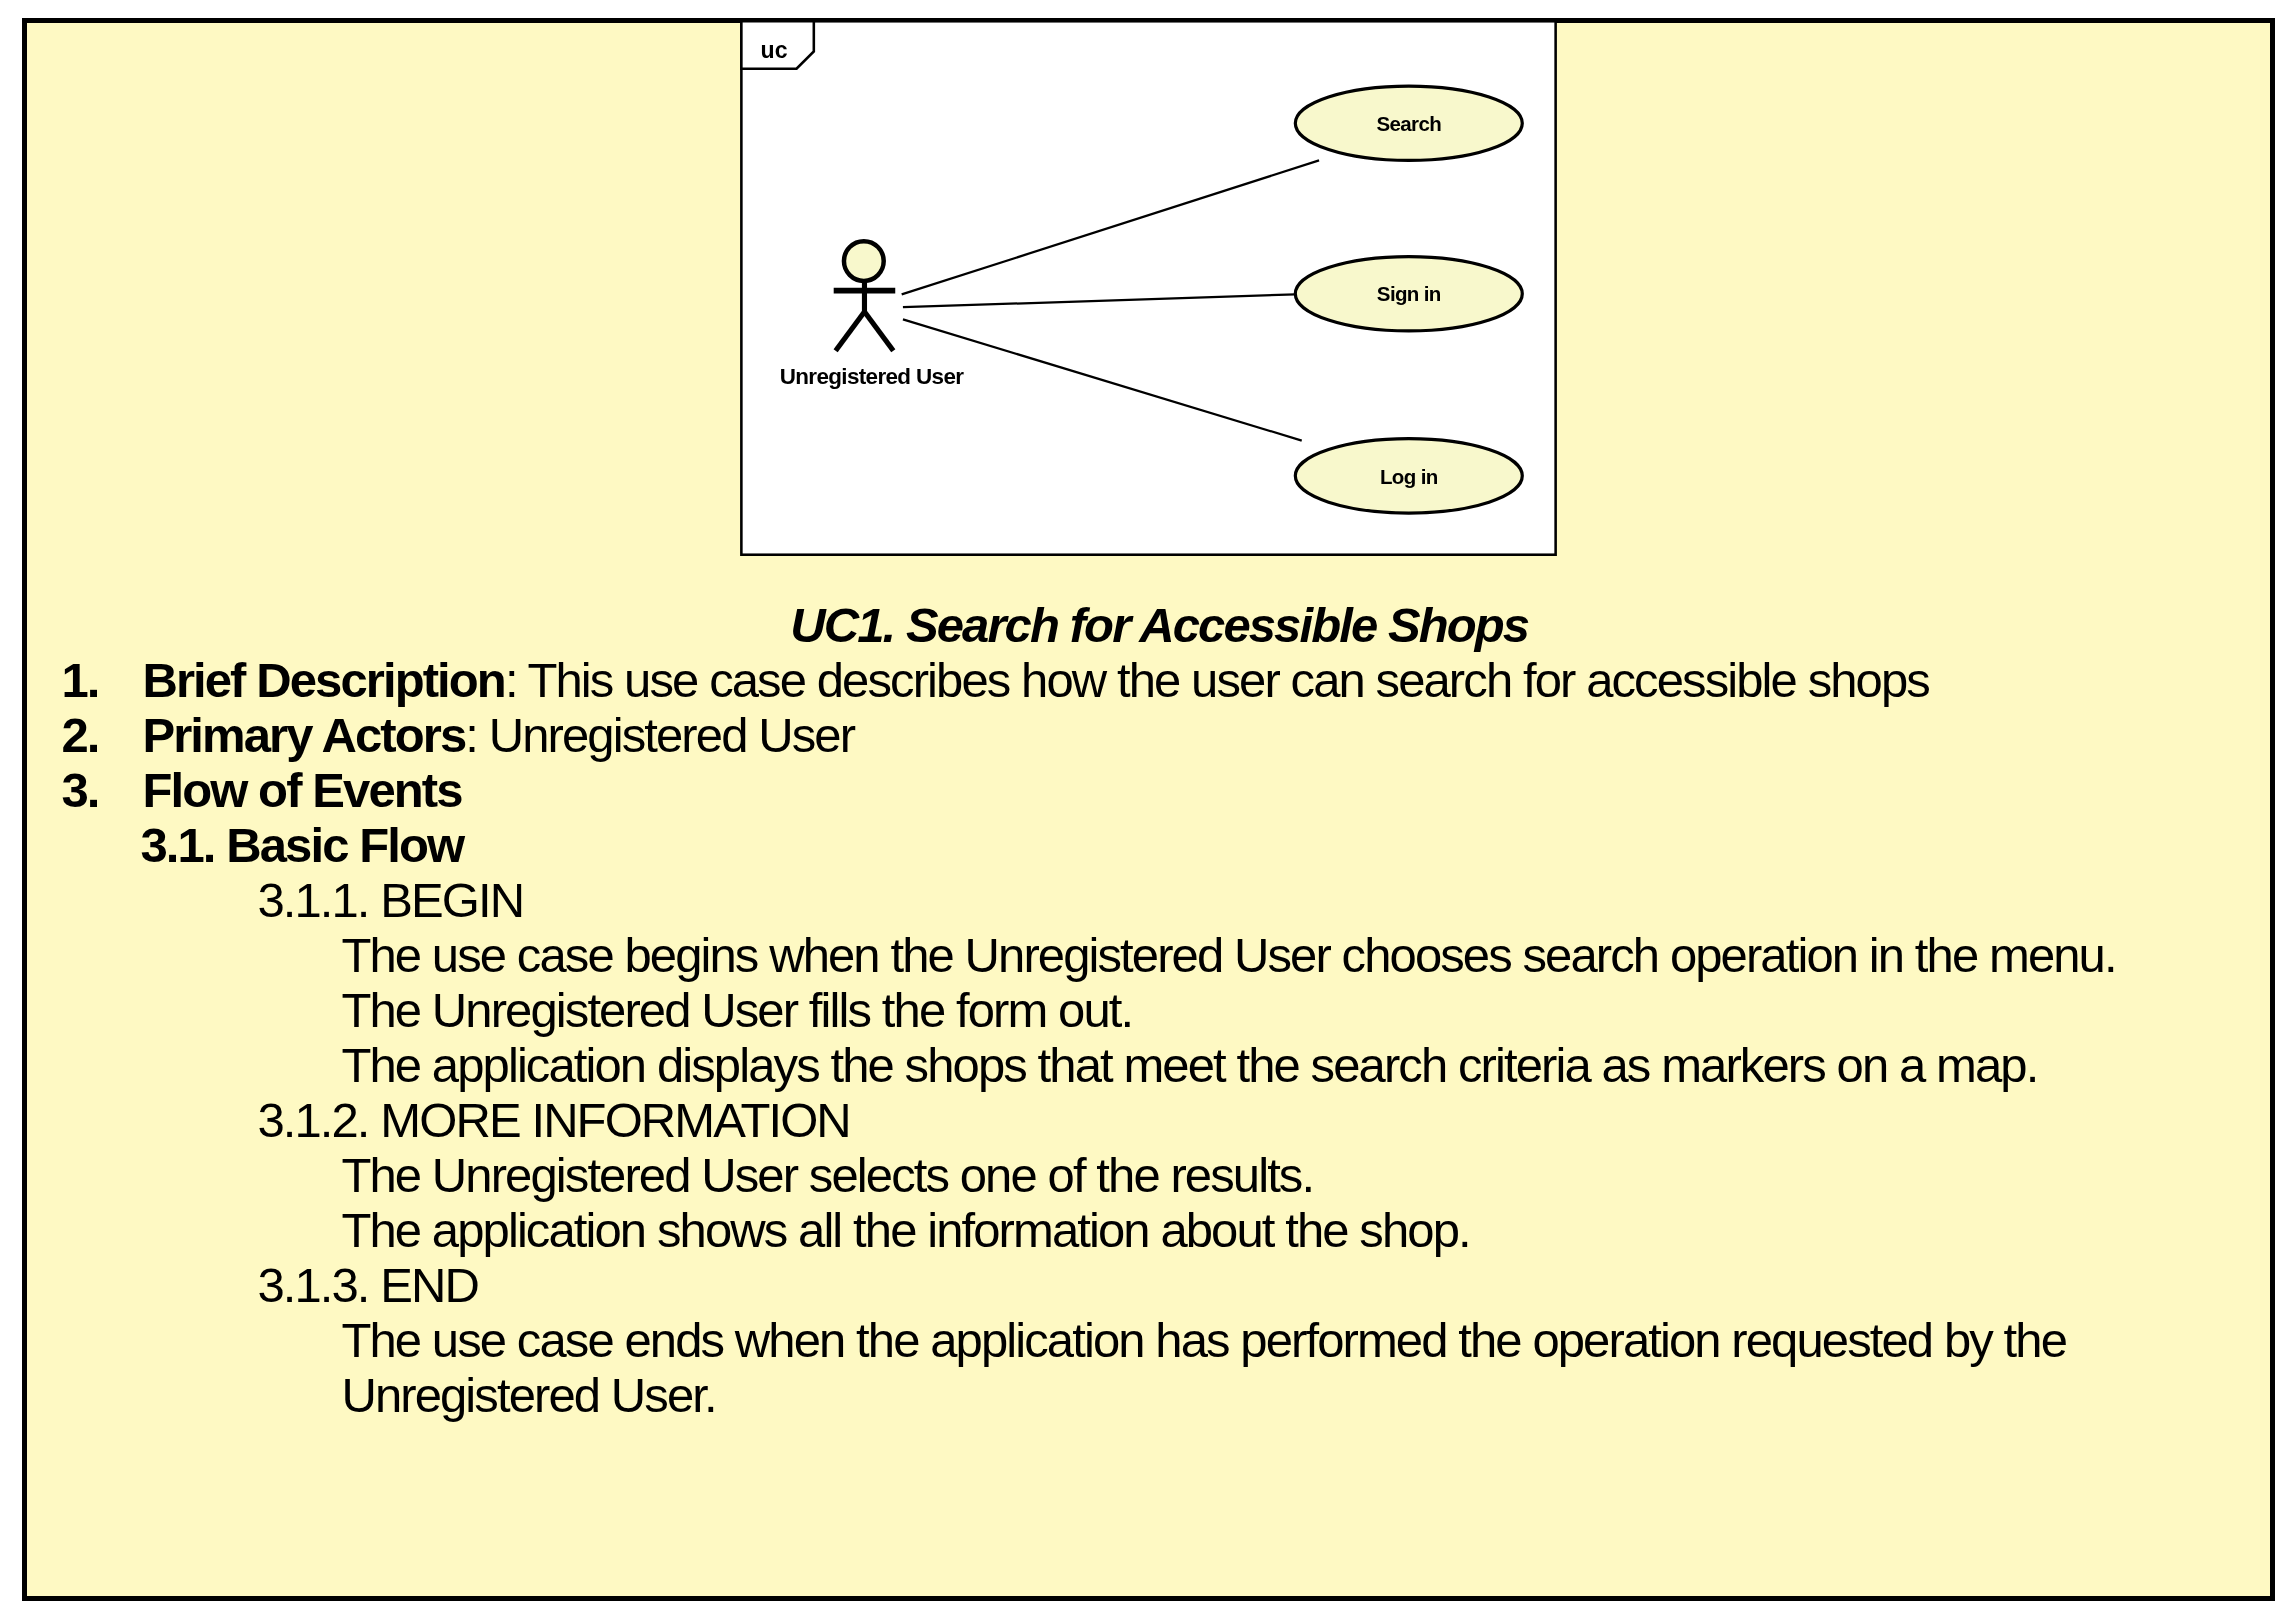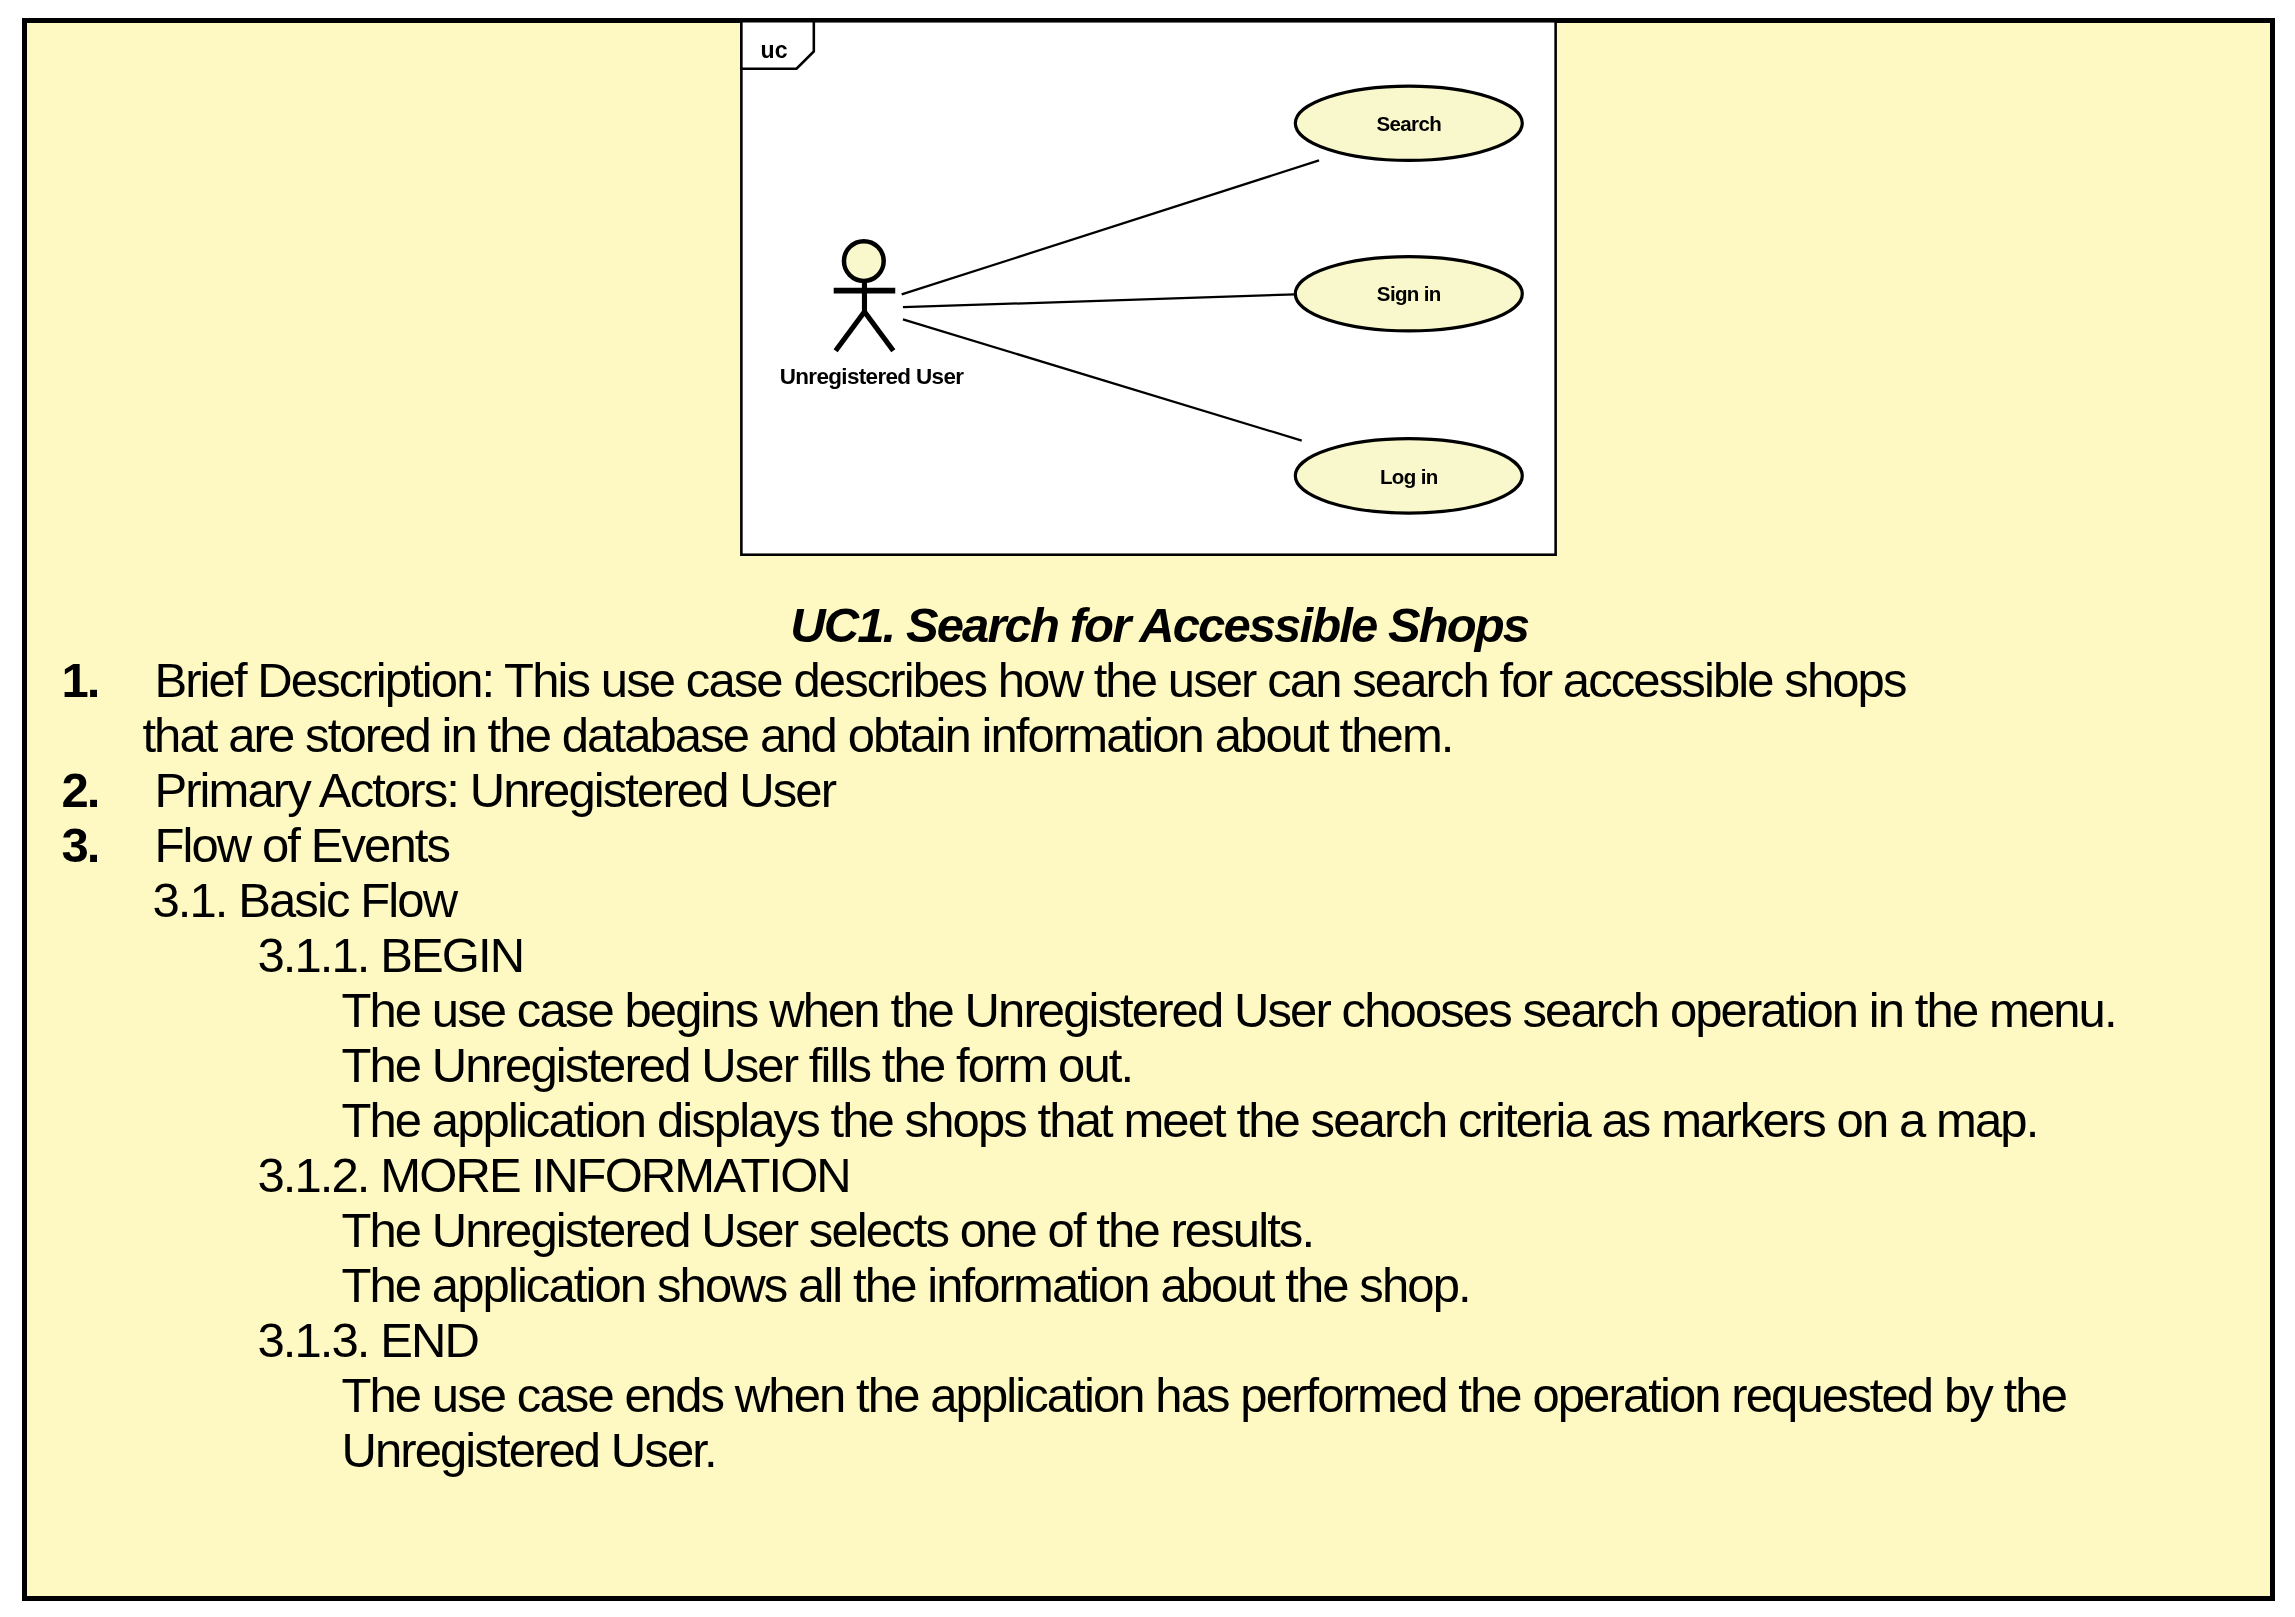--- a/index.html
+++ b/index.html
@@ -49,21 +49,21 @@
     letter-spacing: -1.9px;
     color: #000000;
     white-space: nowrap;
   }
   .row { height: 55px; }
   .title-row {
     font-weight: bold;
     font-style: italic;
     text-align: center;
   }
-  .b { font-weight: normal; margin-left: 12px; }
+  .b { font-weight: bold; }
   .num {
     display: inline-block;
     width: 81px;
     font-weight: bold;
   }
   .ind-cont  { padding-left: 81px; }
   .ind-basic { padding-left: 79px; }
   .ind-step  { padding-left: 196px; }
   .ind-line  { padding-left: 280px; }
 </style>
@@ -107,21 +107,20 @@
         <ellipse cx="1043" cy="711" rx="177" ry="58" stroke="#000000" stroke-width="5" fill="#f8f8cc"></ellipse>
         <text x="1043" y="723" text-anchor="middle" class="uc-ellipse-label">Log in</text>
       </g>
     </svg>
 
     <div class="doc">
 
       <div class="row title-row">UC1. Search for Accessible Shops</div>
 
       <div class="row"><span class="num">1.</span><span class="b">Brief Description</span><span>: </span><span>This use case describes how the user can search for accessible shops</span></div>
-      <div class="row ind-cont">that are stored in the database and obtain information about them.</div>
 
       <div class="row"><span class="num">2.</span><span class="b">Primary Actors</span><span>: </span><span>Unregistered User</span></div>
 
       <div class="row"><span class="num">3.</span><span class="b">Flow of Events</span></div>
 
       <div class="row ind-basic b">3.1. Basic Flow</div>
 
       <div class="row ind-step">3.1.1. BEGIN</div>
       <div class="row ind-line">The use case begins when the Unregistered User chooses search operation in the menu.</div>
       <div class="row ind-line">The Unregistered User fills the form out.</div>

